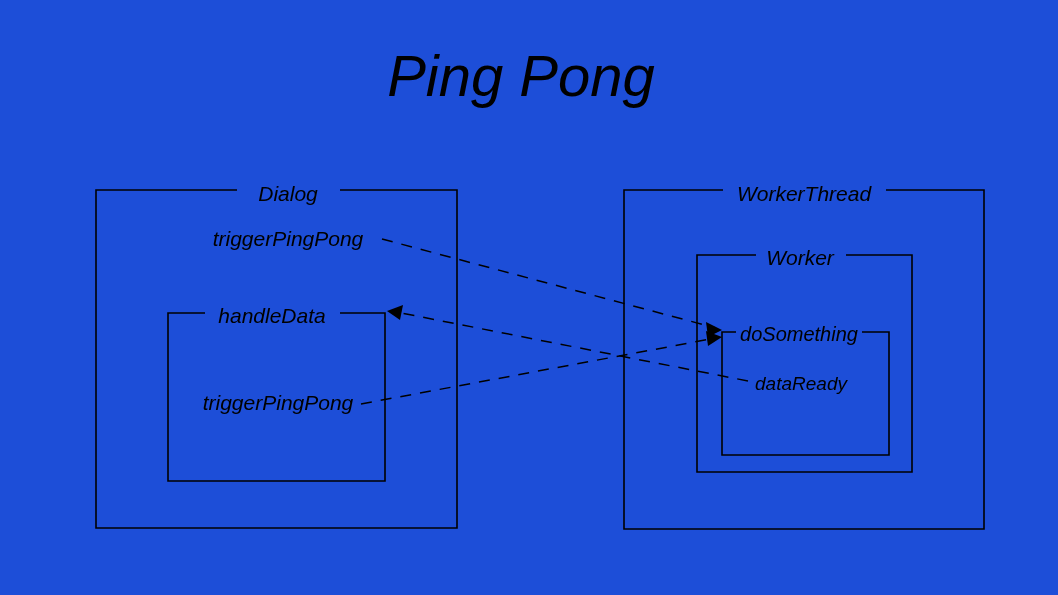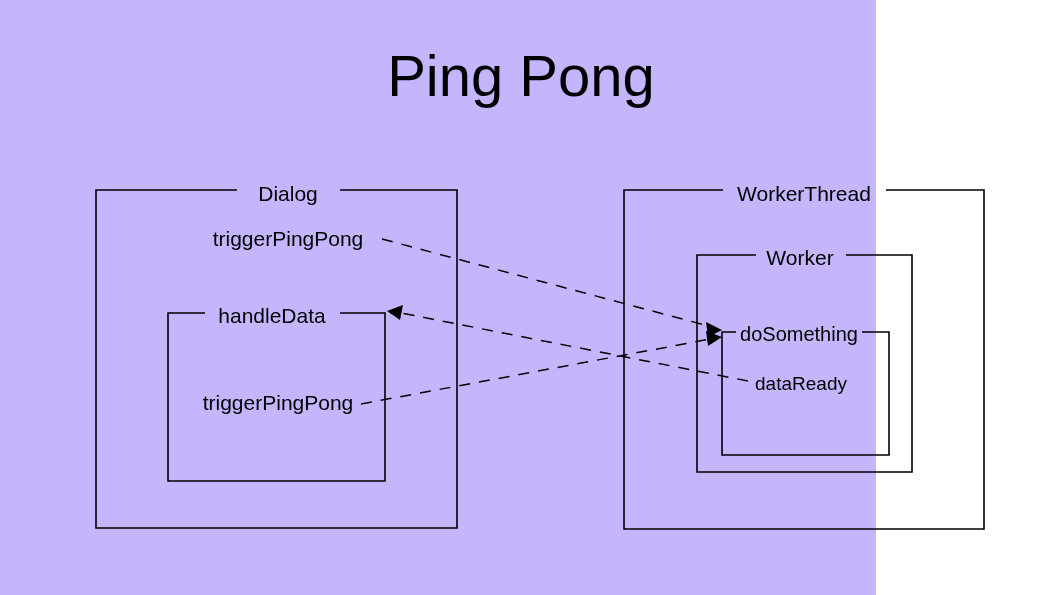--- a/index.html
+++ b/index.html
@@ -9,23 +9,24 @@
   }
   body {
     width: 1058px;
     height: 595px;
     font-family: "Liberation Sans", sans-serif;
     color: #000000;
     overflow: hidden;
   }
   #canvas {
     position: relative;
-    width: 876px;
+    width: 1058px;
     height: 595px;
-    background: #c4b5fd;
+    background: #1d4ed8;
+    font-style: italic;
   }
   #diagram-svg {
     position: absolute;
     top: 0;
     left: 0;
     width: 1058px;
     height: 595px;
   }
   .dgm-text {
     font-family: "Liberation Sans", sans-serif;

